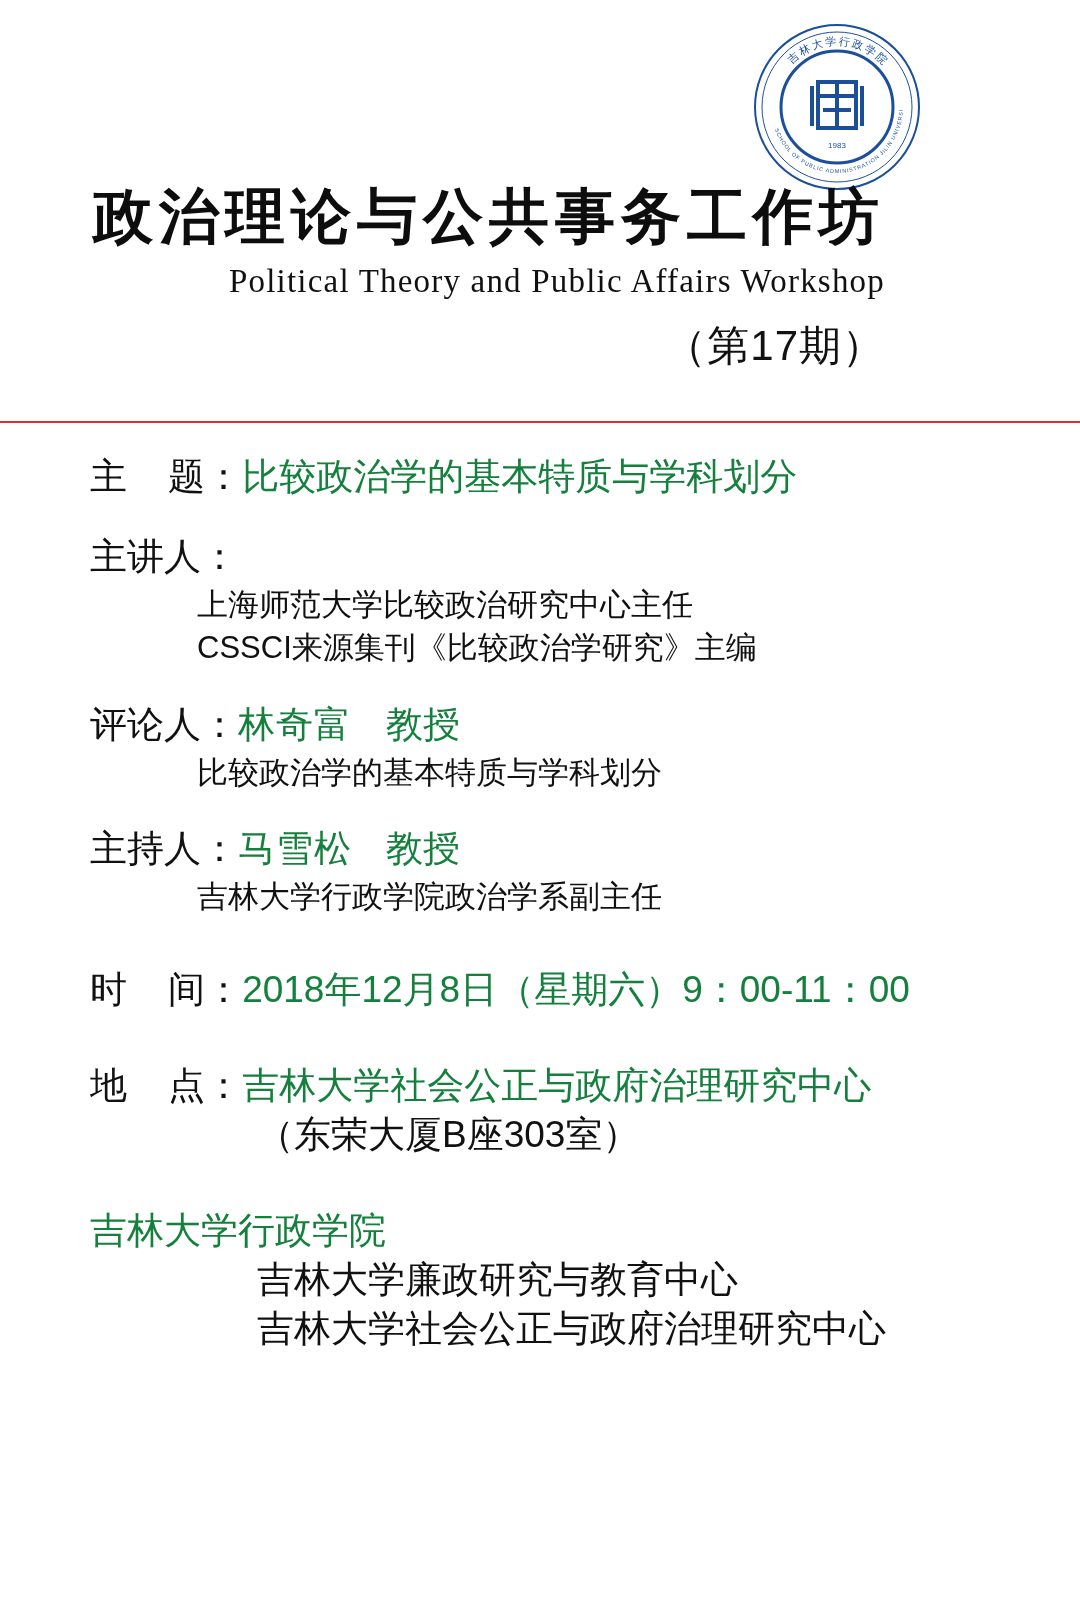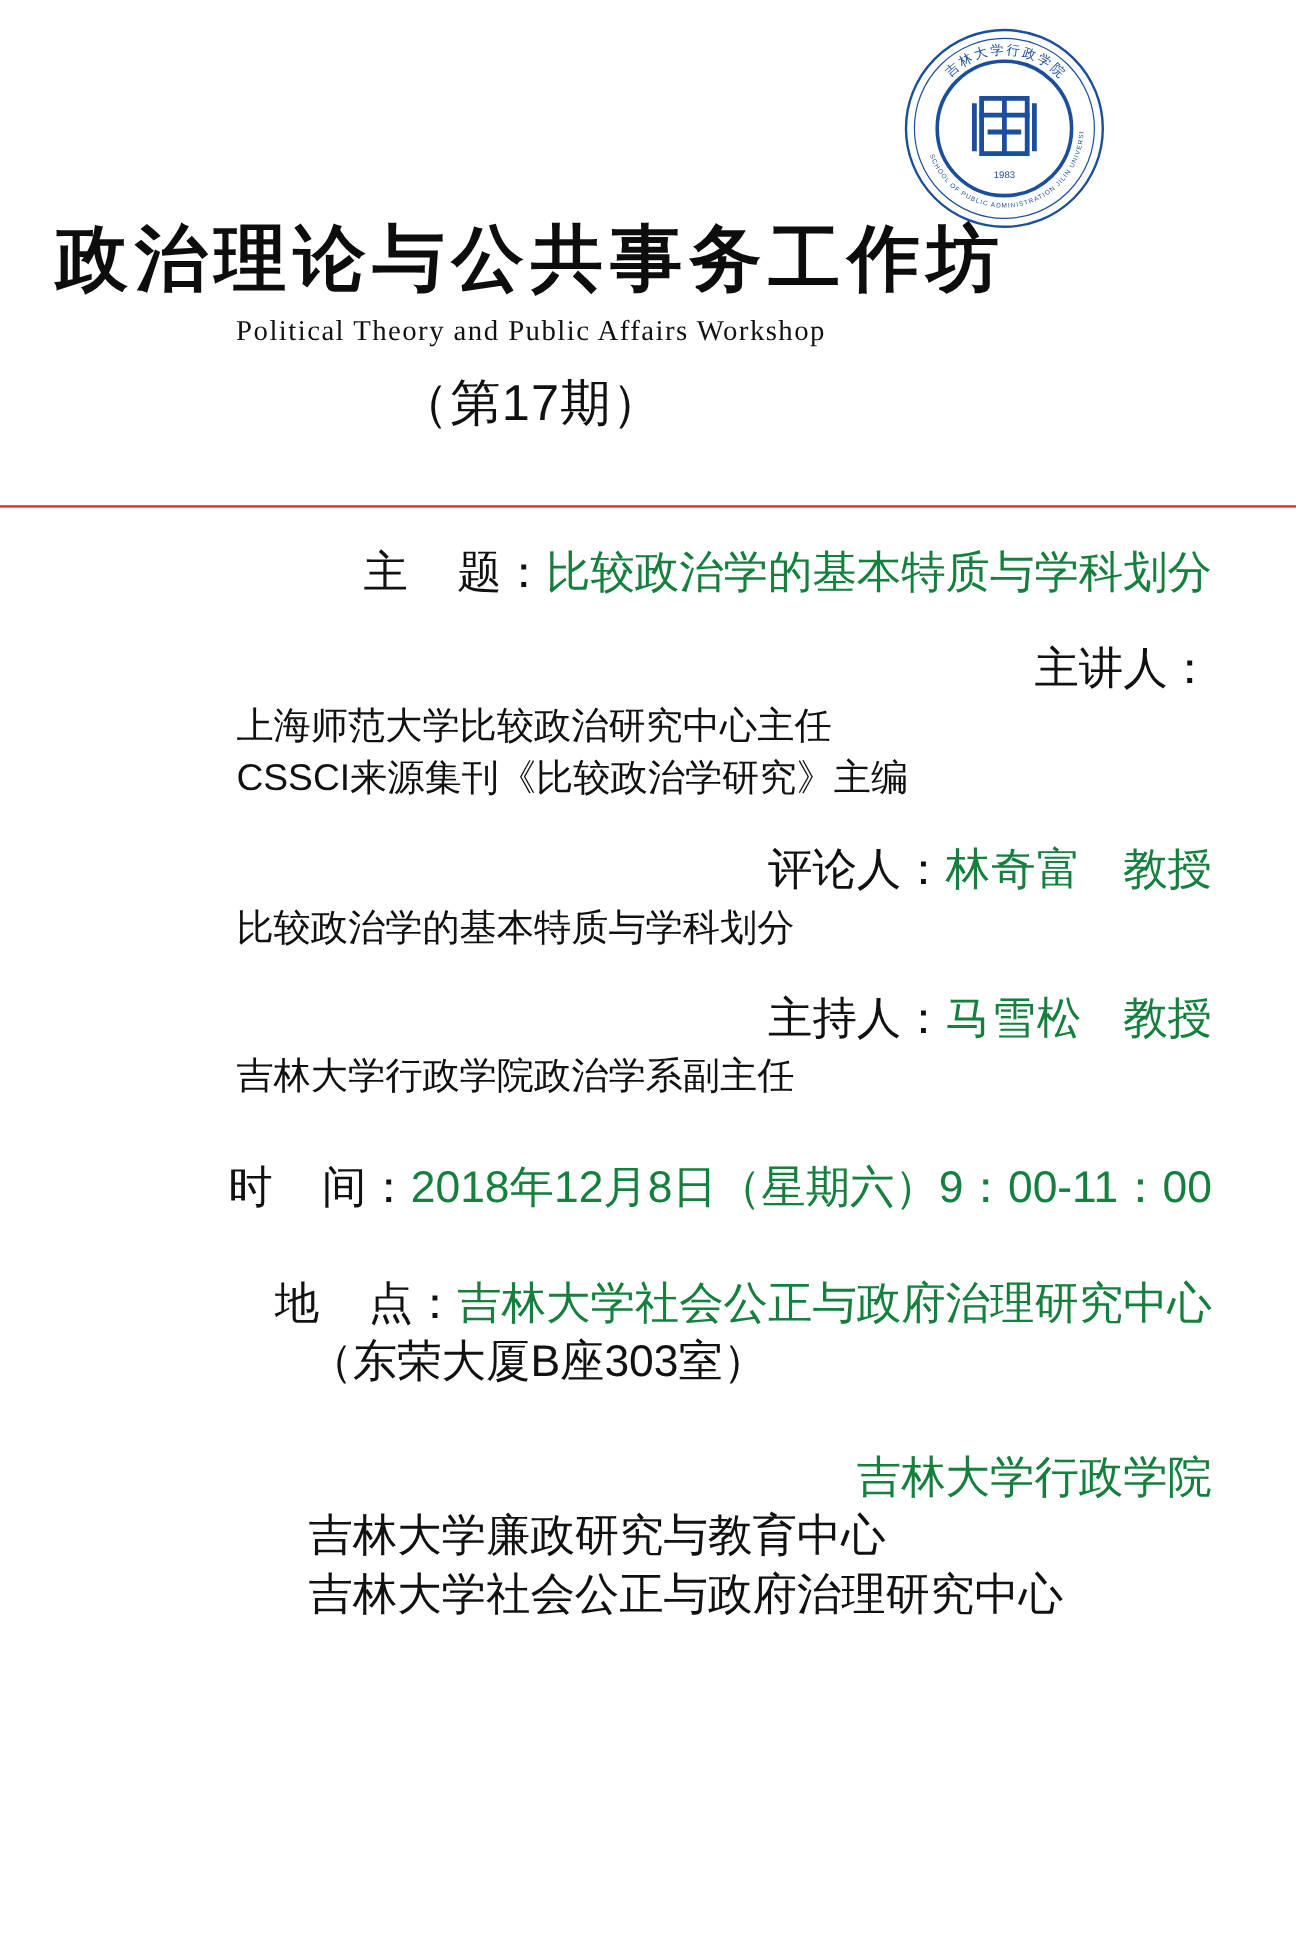--- a/index.html
+++ b/index.html
@@ -32,34 +32,34 @@
     height: 170px;
   }
   .logo-wrap svg { display: block; }
 
   
   .header {
     position: absolute;
     top: 182px;
     left: 0;
     width: 885px;
-    text-align: center;
+    text-align: right;
   }
   .title-cn {
     font-family: "DejaVu Serif", "Liberation Serif", serif;
     font-size: 60px;
     font-weight: bold;
     letter-spacing: 6px;
     color: #0d0d0d;
     line-height: 1.15;
     white-space: nowrap;
   }
   .title-en {
     font-family: "Liberation Serif", "DejaVu Serif", serif;
-    font-size: 24px;
+    font-size: 33px;
     letter-spacing: 1.2px;
     color: #111111;
     margin-top: 12px;
   }
   .issue {
     font-size: 42px;
     color: #111111;
     margin-top: 18px;
     letter-spacing: 1px;
   }
@@ -78,21 +78,20 @@
   .body-block {
     position: absolute;
     top: 452px;
     left: 90px;
     width: 920px;
   }
 
   .row {
     display: flex;
     align-items: baseline;
-    justify-content: flex-end;
   }
   .label {
     font-size: 37px;
     color: #111111;
     white-space: pre;
     flex: 0 0 auto;
   }
   .value {
     font-size: 37px;
     color: #15803d;

